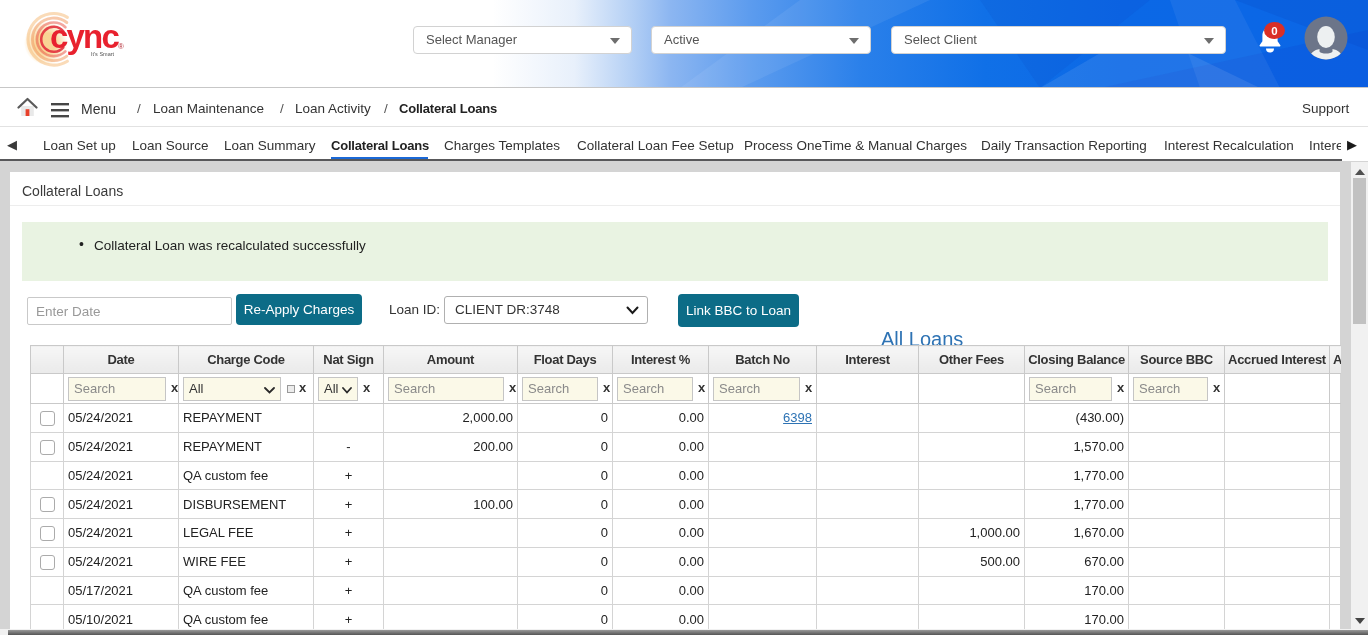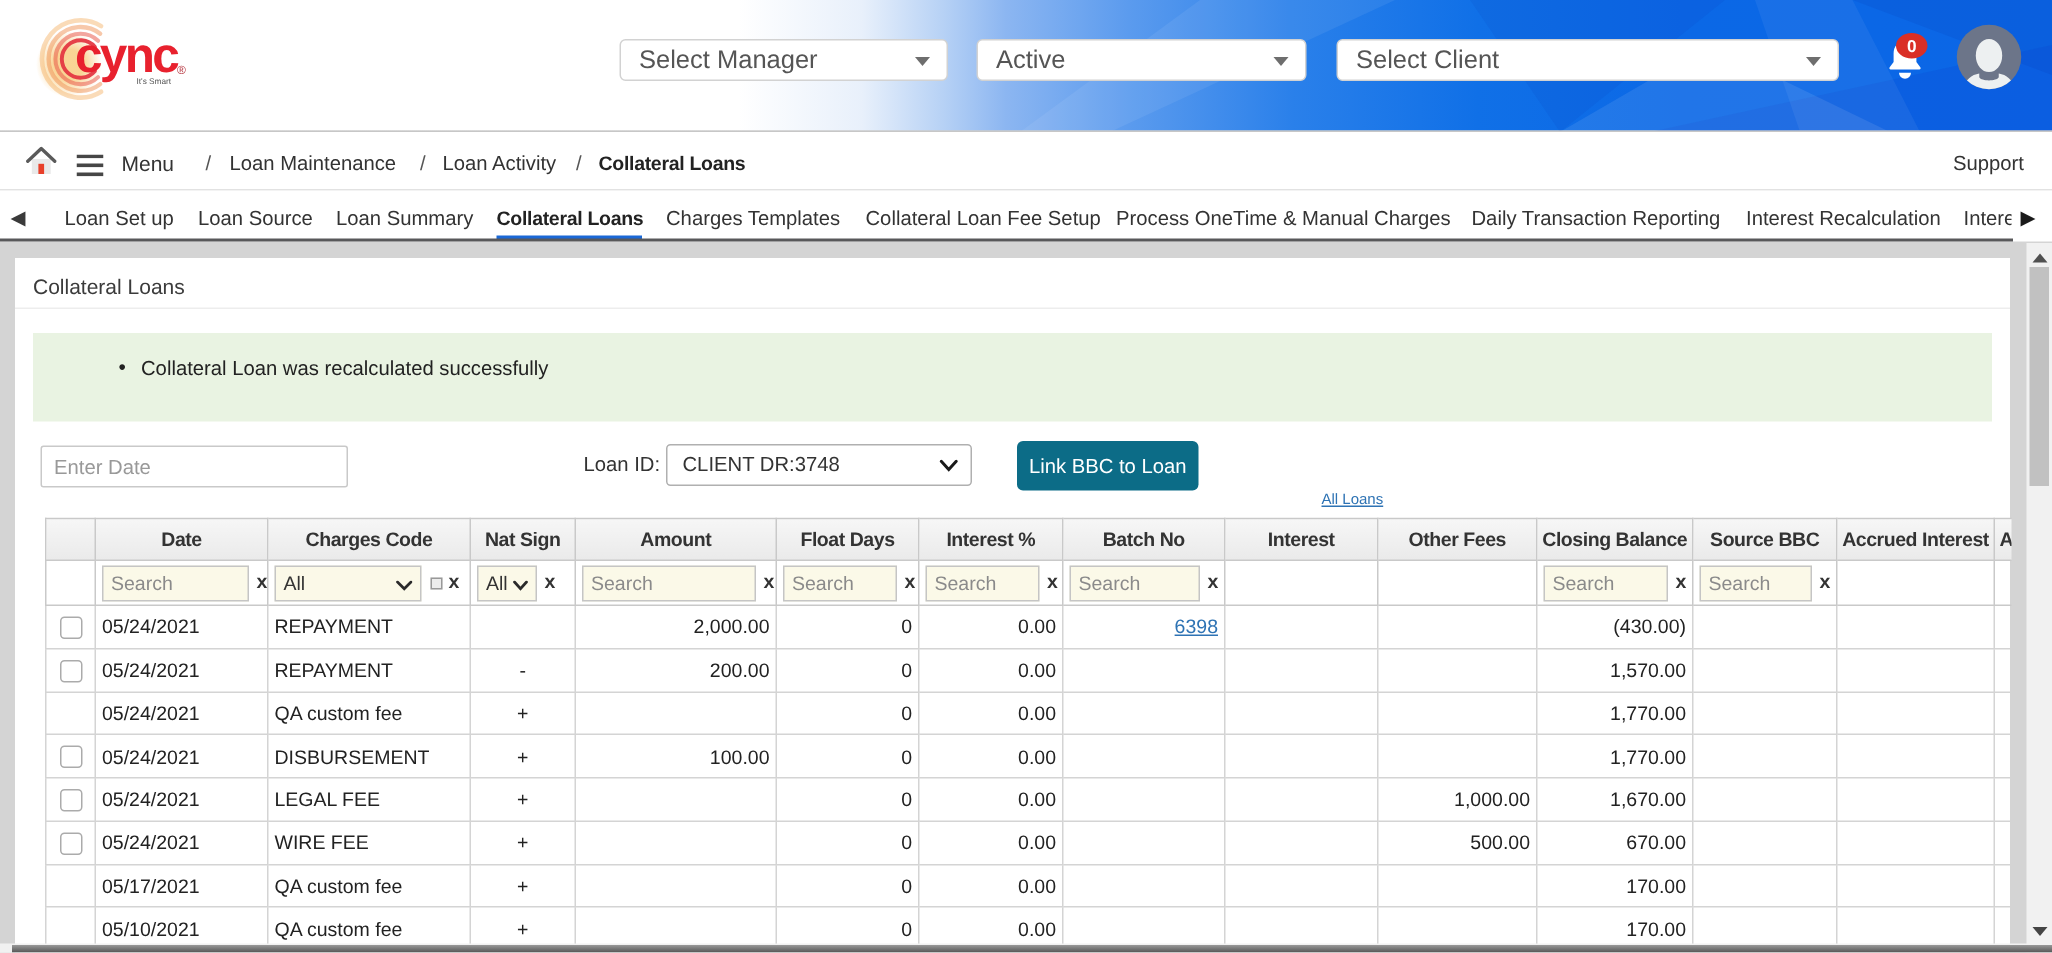--- a/index.html
+++ b/index.html
@@ -4,21 +4,21 @@
 <style>
   * { margin:0; padding:0; box-sizing:border-box; }
   html,body { width:1368px; height:635px; overflow:hidden; }
   body { font-family:"Liberation Sans", sans-serif; position:relative; background:#d4d4d4; }
   .abs { position:absolute; }
   
   #header { position:absolute; left:0; top:0; width:1368px; height:88px;
     background:linear-gradient(90deg,#ffffff 0%,#ffffff 36%,#e8f0fb 42%,#b6d1f5 46%,#8cb6f1 49%,#5b9bee 55%,#2a80ea 63%,#1070e7 72%,#0b68e6 82%,#0b66e6 100%);
     border-bottom:1px solid #c7c7c7; overflow:hidden; }
   .hsel { position:absolute; top:26px; height:28px; background:#fff; border:1px solid #d2d2d2; border-radius:4px;
-    font-size:17px; color:#555; line-height:26px; padding-left:12px; }
+    font-size:13px; color:#555; line-height:26px; padding-left:12px; }
   .hsel .car { position:absolute; right:11px; top:11px; width:0; height:0; border-left:5px solid transparent; border-right:5px solid transparent; border-top:6px solid #6e6e6e; }
   
   #crumb { position:absolute; left:0; top:88px; width:1368px; height:39px; background:#fff; border-bottom:1px solid #e2e2e2; font-size:13.5px; color:#333; }
   #crumb span { position:absolute; top:13px; white-space:nowrap; }
   
   #tabs { position:absolute; left:0; top:127px; width:1368px; height:34px; background:#fff; font-size:13.5px; color:#333; }
   #tabs span { position:absolute; top:11px; white-space:nowrap; }
   
   #panel { position:absolute; left:10px; top:172px; width:1330px; height:463px; background:#fff; }
   #ptitle { position:absolute; left:12px; top:11px; font-size:14px; color:#3b3b3b; }
@@ -147,26 +147,27 @@
 
 <div id="panel">
   <div id="ptitle">Collateral Loans</div>
   <div id="phead-border"></div>
   <div id="alert">
       <span class="blt">•</span>
       <span class="txt">Collateral Loan was recalculated successfully</span>
     </div>
 
   <input class="abs" style="left: 17px; top: 125px; width: 205px; height: 28px; border: 1px solid rgb(201, 201, 201); border-radius: 2px; padding-left: 8px; font-size: 13.5px; font-family: &quot;Liberation Sans&quot;, sans-serif; color: rgb(153, 153, 153);" placeholder="Enter Date">
+  <div class="teal abs" style="left:226px; top:122px; width:126px; height:31px; line-height:31px;">Re-Apply Charges</div>
   <div class="abs" style="left:379px; top:130px; font-size:13.5px; color:#333;">Loan ID:</div>
   <div class="abs" style="left:434px; top:124px; width:204px; height:28px; border:1px solid #b0b0b0; border-radius:3px; font-size:13.5px; color:#333; line-height:26px; padding-left:10px; background:#fff;">CLIENT DR:3748<svg class="abs" style="right:8px; top:9px;" width="13" height="9" viewBox="0 0 13 9">
         <path d="M1.5 1.5 L6.5 7 L11.5 1.5" fill="none" stroke="#1a1a1a" stroke-width="2" stroke-linecap="round"></path>
       </svg></div>
   <div class="teal abs" style="left:668px; top:122px; width:121px; height:33px; line-height:33px;">Link BBC to Loan</div>
-  <a class="lnk abs" style="left:871px; top:156px; font-size:10px;">All Loans</a>
+  <a class="lnk abs" style="left:871px; top:156px; font-size:20px;">All Loans</a>
 
   <div id="tblwrap">
     <table>
       <colgroup>
         <col style="width:33px">
           <col style="width:115px">
           <col style="width:135px">
           <col style="width:70px">
         <col style="width:134px">
           <col style="width:95px">
@@ -176,21 +177,21 @@
           <col style="width:106px">
           <col style="width:104px">
           <col style="width:96px">
         <col style="width:105px">
           <col style="width:120px">
       </colgroup>
       <tbody>
           <tr>
         <th></th>
             <th>Date</th>
-            <th>Charges Code</th>
+            <th>Charge Code</th>
             <th>Nat Sign</th>
             <th>Amount</th>
             <th>Float Days</th>
         <th>Interest %</th>
             <th>Batch No</th>
             <th>Interest</th>
             <th>Other Fees</th>
             <th>Closing Balance</th>
         <th>Source BBC</th>
             <th>Accrued Interest</th>

